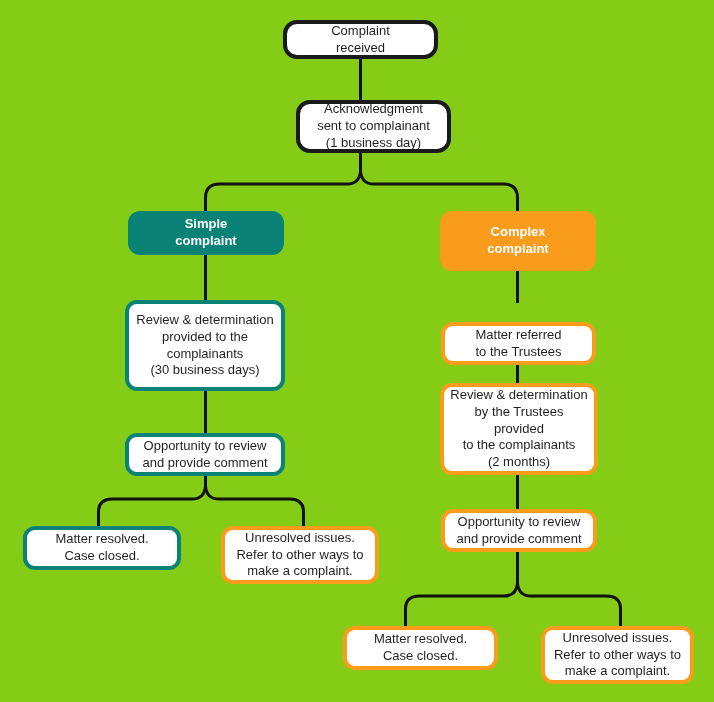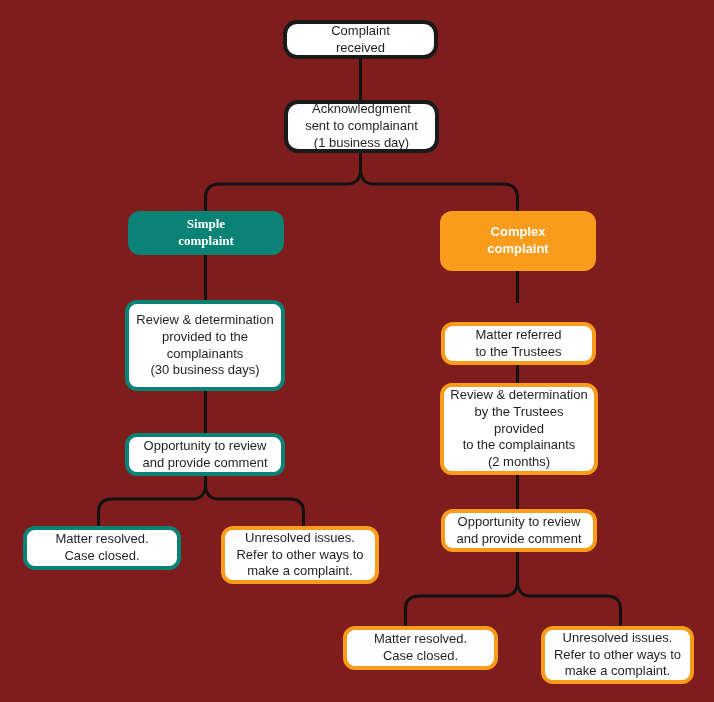--- a/index.html
+++ b/index.html
@@ -7,21 +7,21 @@
     padding: 0;
     background: #ffffff;
     width: 714px;
     height: 702px;
     font-family: "Liberation Sans", sans-serif;
   }
   #diagram {
     position: relative;
     width: 714px;
     height: 702px;
-    background: #7f1d1d;
+    background: #84cc16;
     overflow: hidden;
   }
   #connectors {
     position: absolute;
     left: 0;
     top: 0;
     z-index: 1;
     pointer-events: none;
   }
   #connectors path {
@@ -54,21 +54,20 @@
     border: 4px solid var(--teal, #0a8376);
   }
   .outline-orange {
     border: 4px solid var(--orange, #f99c1b);
   }
   .fill-teal {
     background: var(--teal, #0a8376);
     border: none;
     color: var(--white_text, #ffffff);
     font-weight: bold;
-    font-family: Liberation Serif, serif;
   }
   .fill-orange {
     background: var(--orange, #f99c1b);
     border: none;
     color: var(--white_text, #ffffff);
     font-weight: bold;
   }
 </style>
 </head>
 <body>
@@ -104,21 +103,21 @@
     <path d="M517.5 551 V588"></path>
 
     <path d="M405.5 627 V609 Q405.5 596 419.5 596 H504 Q516.5 596 517.5 583"></path>
 
     <path d="M620.5 627 V609 Q620.5 596 606.5 596 H531 Q518.5 596 517.5 583"></path>
   </svg>
 
   <div class="node outline-black" style="left:283px; top:20px; width:155px; height:39px;">Complaint
 received</div>
 
-  <div class="node outline-black" style="left:284px; top:100px; width:155px; height:53px;">Acknowledgment
+  <div class="node outline-black" style="left:296px; top:100px; width:155px; height:53px;">Acknowledgment
 sent to complainant
 (1 business day)</div>
 
   <div class="node fill-teal" style="left:128px; top:211px; width:156px; height:44px;">Simple
 complaint</div>
 
   <div class="node outline-teal" style="left:125px; top:300px; width:160px; height:91px;">Review &amp; determination
 provided to the
 complainants
 (30 business days)</div>

